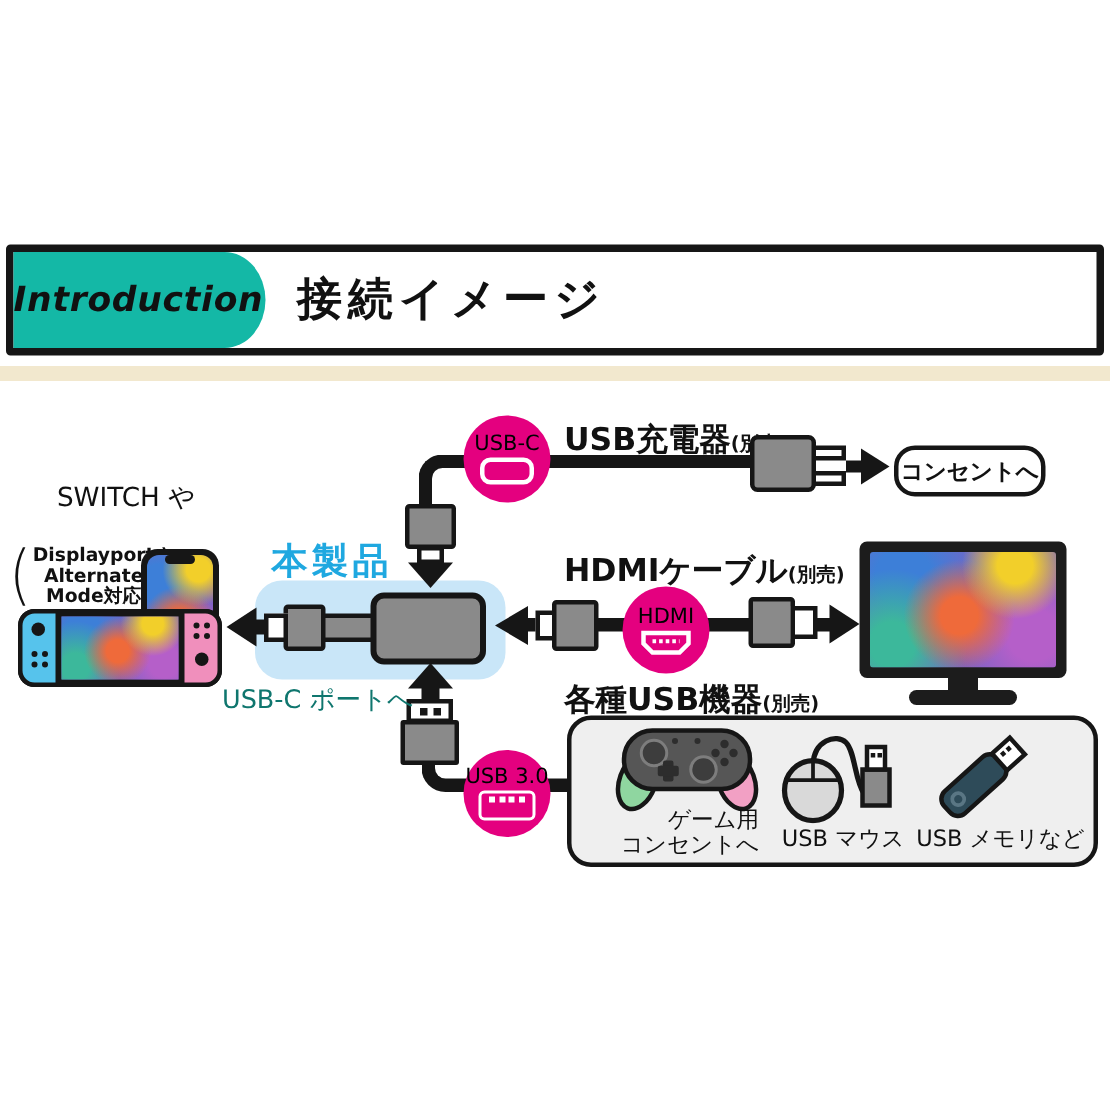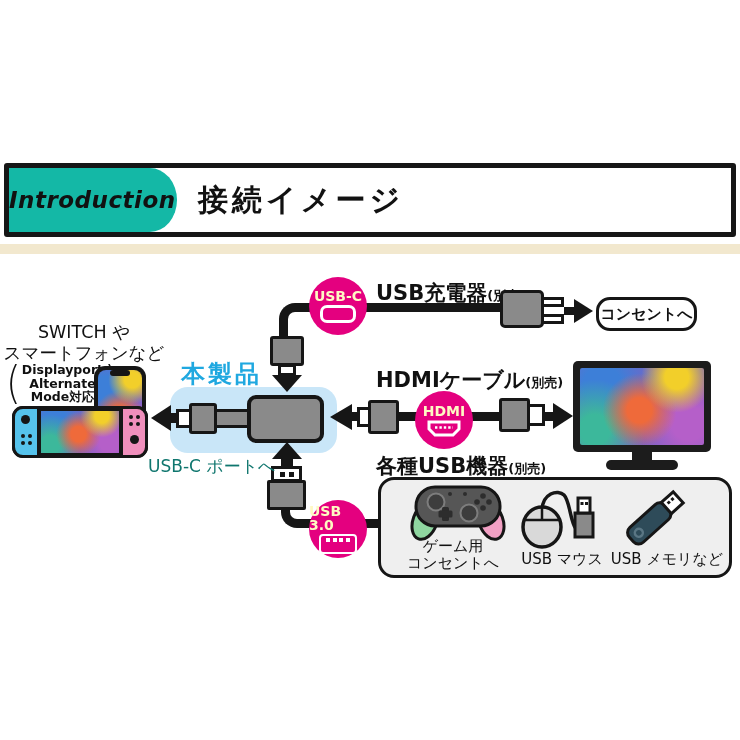--- a/index.html
+++ b/index.html
@@ -15,21 +15,21 @@
   #header-title{left:198px;top:168px;height:64px;line-height:64px;font-size:30px;font-weight:700;letter-spacing:4px;}
   #cream-strip{left:0;top:244px;width:740px;height:10px;background:#F2E8CE;}
 
   
   .cable{background:#161616;}
   .gray-block{background:#8A8A8A;border:3.5px solid #161616;border-radius:3px;}
   .white-tip{background:#fff;border:3px solid #161616;}
   .tri{width:0;height:0;border-style:solid;}
   .badge{width:58px;height:58px;border-radius:50%;background:#E4007F;z-index:6;
          display:flex;flex-direction:column;align-items:center;justify-content:center;gap:2px;}
-  .badge .btxt{color:#fef9c3;font-weight:700;font-size:14px;line-height:1;}
+  .badge .btxt{color:#000000;font-weight:400;font-size:14px;line-height:1;}
   .jl{font-weight:700;font-size:21px;line-height:1;white-space:nowrap;}
   .jl .note{font-size:13px;font-weight:700;}
   .item-label{font-size:15px;font-weight:500;text-align:center;line-height:1.15;white-space:nowrap;}
   .screen-art{background:
       radial-gradient(circle at 78% 12%, #f2cf2a 0 10%, rgba(242,207,42,0) 30%),
       radial-gradient(circle at 48% 55%, #ef6a3a 0 16%, rgba(239,106,58,0) 48%),
       radial-gradient(circle at 88% 72%, #b55fc9 0 14%, rgba(181,95,201,0) 42%),
       radial-gradient(circle at 12% 80%, #3cb89b 0 12%, rgba(60,184,155,0) 40%),
       radial-gradient(circle at 18% 22%, #3d7fd8 0 16%, rgba(61,127,216,0) 48%),
       #7a63c4;}
@@ -90,21 +90,21 @@
   #tv-label{left:556px;top:340px;width:170px;text-align:center;font-size:19px;font-weight:700;white-space:nowrap;}
   #tv-body{left:573px;top:361px;width:138px;height:91px;background:#1c1c1c;border-radius:5px;z-index:4;}
   #tv-screen{left:7px;top:7px;right:7px;bottom:7px;border-radius:2px;}
   #tv-neck{left:632px;top:451px;width:20px;height:11px;background:#1c1c1c;z-index:3;}
   #tv-base{left:606px;top:460px;width:72px;height:10px;background:#1c1c1c;border-radius:5px;z-index:3;}
 
   
   #devices-label{left:376px;top:456px;}
   #devices-box{left:378px;top:477px;width:354px;height:101px;background:#EFEFEF;border:3.5px solid #161616;border-radius:16px;z-index:3;}
   #controller-svg{left:409px;top:483px;z-index:4;}
-  #controller-label{left:390px;top:538px;width:126px;z-index:4;}
+  #controller-label{left:380px;top:538px;width:126px;z-index:4;text-align:right;}
   #mouse-svg{left:520px;top:487px;z-index:4;}
   #mouse-label{left:512px;top:551px;width:100px;z-index:4;}
   #memory-svg{left:616px;top:482px;z-index:4;}
   #memory-label{left:608px;top:551px;width:118px;z-index:4;}
 
   
   #source-title{left:2px;top:322px;width:164px;text-align:center;font-size:17.5px;font-weight:400;line-height:1.2;white-space:nowrap;}
   #alt-mode{left:6px;top:363px;display:flex;align-items:center;z-index:2;}
   #alt-mode .paren{font-size:38px;font-weight:300;line-height:1;transform:scaleY(1.15);}
   #alt-mode .lines{text-align:center;font-size:12.5px;font-weight:700;line-height:1.08;padding:0 1px;}
@@ -254,21 +254,20 @@
       <rect x="53" y="27.5" width="16" height="15" fill="#fff" stroke="#161616" stroke-width="3"></rect>
       <rect x="57" y="31" width="3" height="3" fill="#161616"></rect>
         <rect x="62" y="31" width="3" height="3" fill="#161616"></rect>
       <circle cx="16" cy="35" r="4" fill="none" stroke="#5a7684" stroke-width="2.5"></circle>
     </g>
   </svg>
   <div class="abs item-label" id="memory-label">USB メモリなど</div>
 
   <div class="abs" id="source-title">
     <div>SWITCH や</div>
-    <div>スマートフォンなど</div>
   </div>
   <div class="abs" id="alt-mode">
     <span class="paren">(</span>
     <span class="lines">
       <div>Displayport</div>
       <div>Alternate</div>
       <div>Mode対応</div>
     </span>
     <span class="paren">)</span>
   </div>

